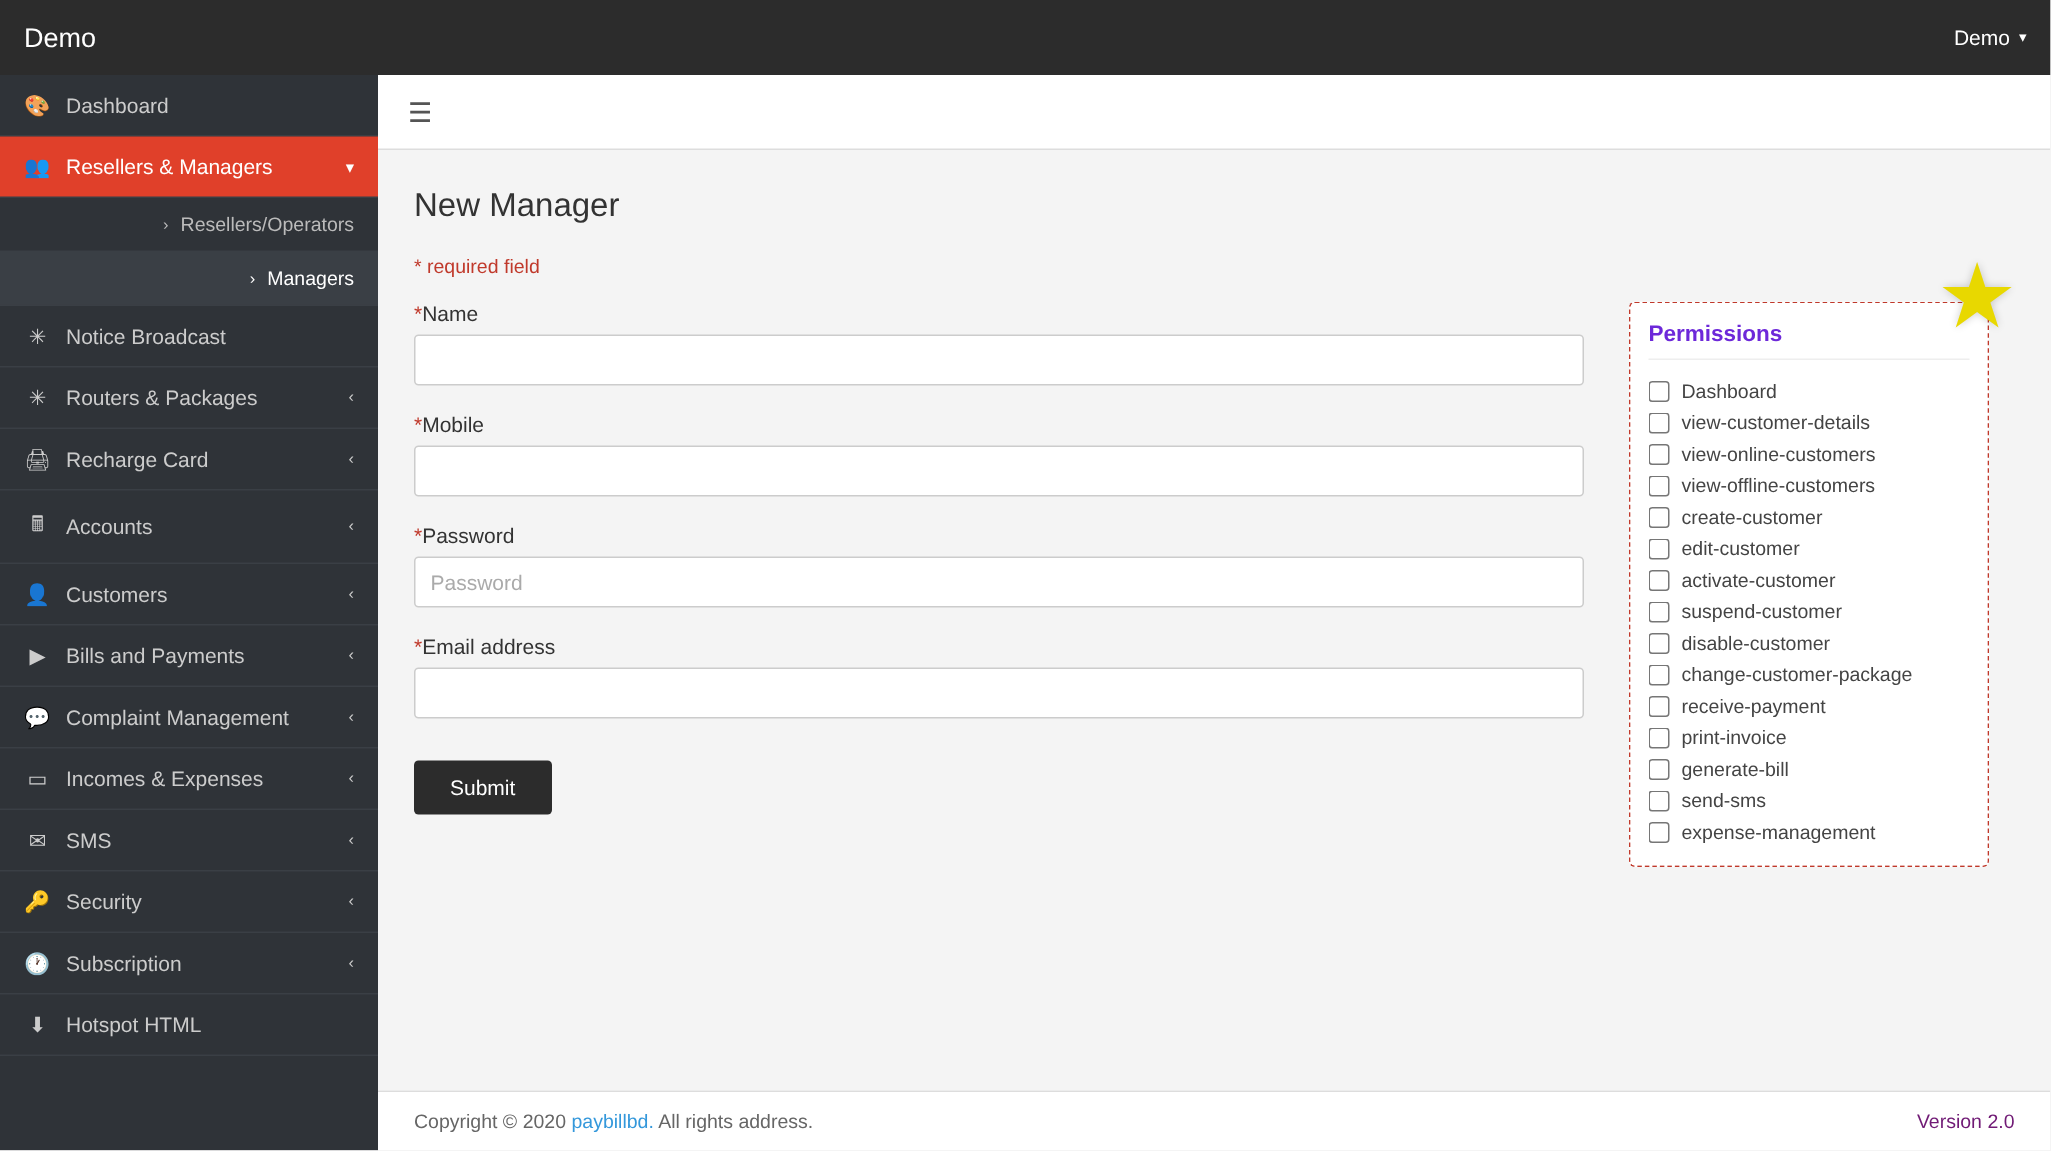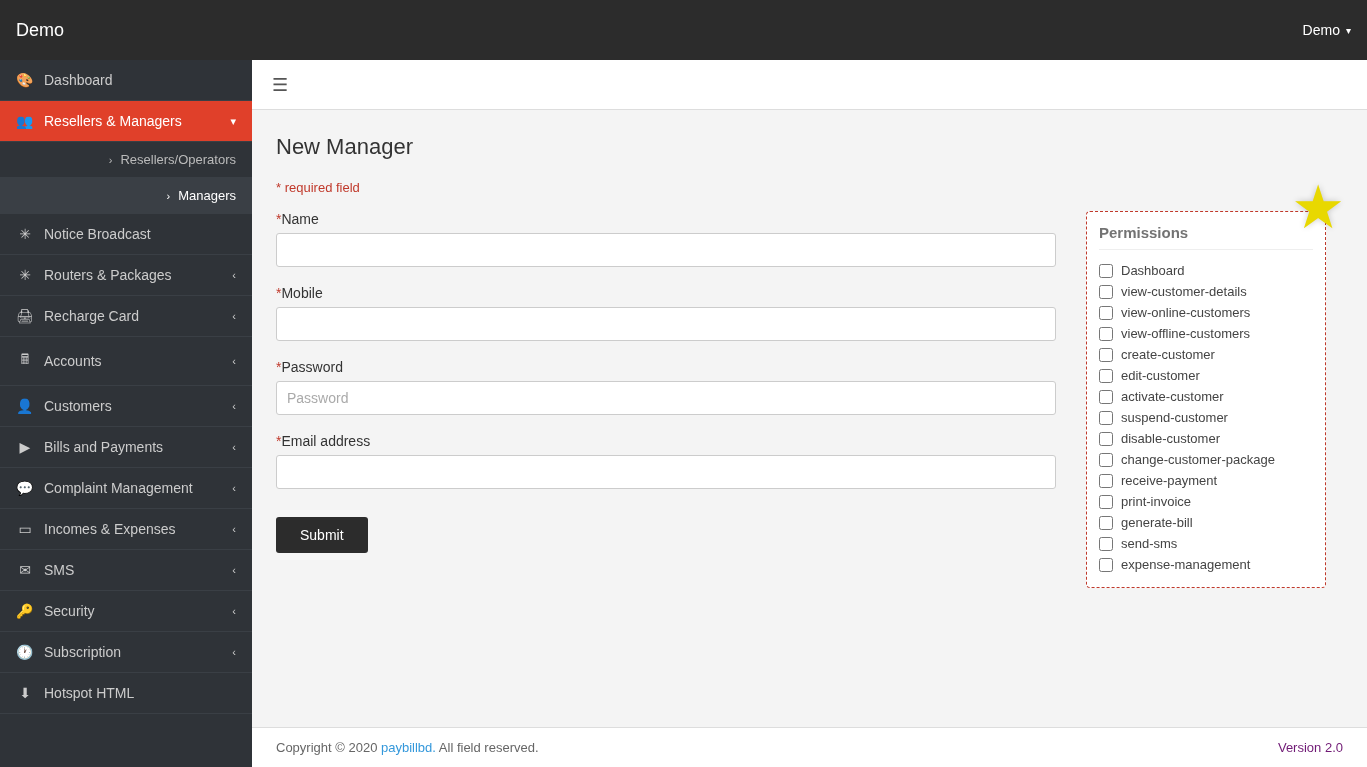--- a/index.html
+++ b/index.html
@@ -1,20 +1,20 @@
 <!DOCTYPE html>
 <html><head>
   <meta charset="utf-8">
   <style>
     * { box-sizing: border-box; margin: 0; padding: 0; }
     body { font-family: 'Segoe UI', Arial, sans-serif; font-size: 14px; background: #f4f4f4; display: flex; flex-direction: column; height: 767px; overflow: hidden; }
 
     
     .topbar {
-      height: 60px;
+      height: 50px;
       background: #2c2c2c;
       display: flex;
       align-items: center;
       justify-content: space-between;
       padding: 0 16px;
       color: #fff;
       flex-shrink: 0;
     }
     .topbar-brand { font-size: 18px; font-weight: 500; }
     .topbar-right { display: flex; align-items: center; gap: 6px; cursor: pointer; font-size: 14px; }
@@ -129,21 +129,21 @@
       border: 1.5px dashed #c0392b;
       border-radius: 4px;
       padding: 12px;
       background: #fff;
       flex-shrink: 0;
       position: relative;
     }
     .permissions-title {
       font-size: 15px;
       font-weight: 600;
-      color: #737373;
+      color: #6d28d9;
       margin-bottom: 10px;
       padding-bottom: 8px;
       border-bottom: 1px solid #eee;
     }
     .permission-item {
       display: flex;
       align-items: center;
       gap: 8px;
       padding: 3px 0;
       font-size: 13px;
@@ -387,21 +387,21 @@
             <span>expense-management</span>
           </div>
         </div>
       </div>
     </div>
 
     <div class="footer">
       <div>
         <span>Copyright © 2020</span>
         <a>paybillbd.</a>
-        <span>All field reserved.</span>
+        <span>All rights address.</span>
       </div>
       <div class="footer-version">
         <span>Version</span>
         <span>2.0</span>
       </div>
     </div>
   </div>
 </div>
 
 </body></html>

